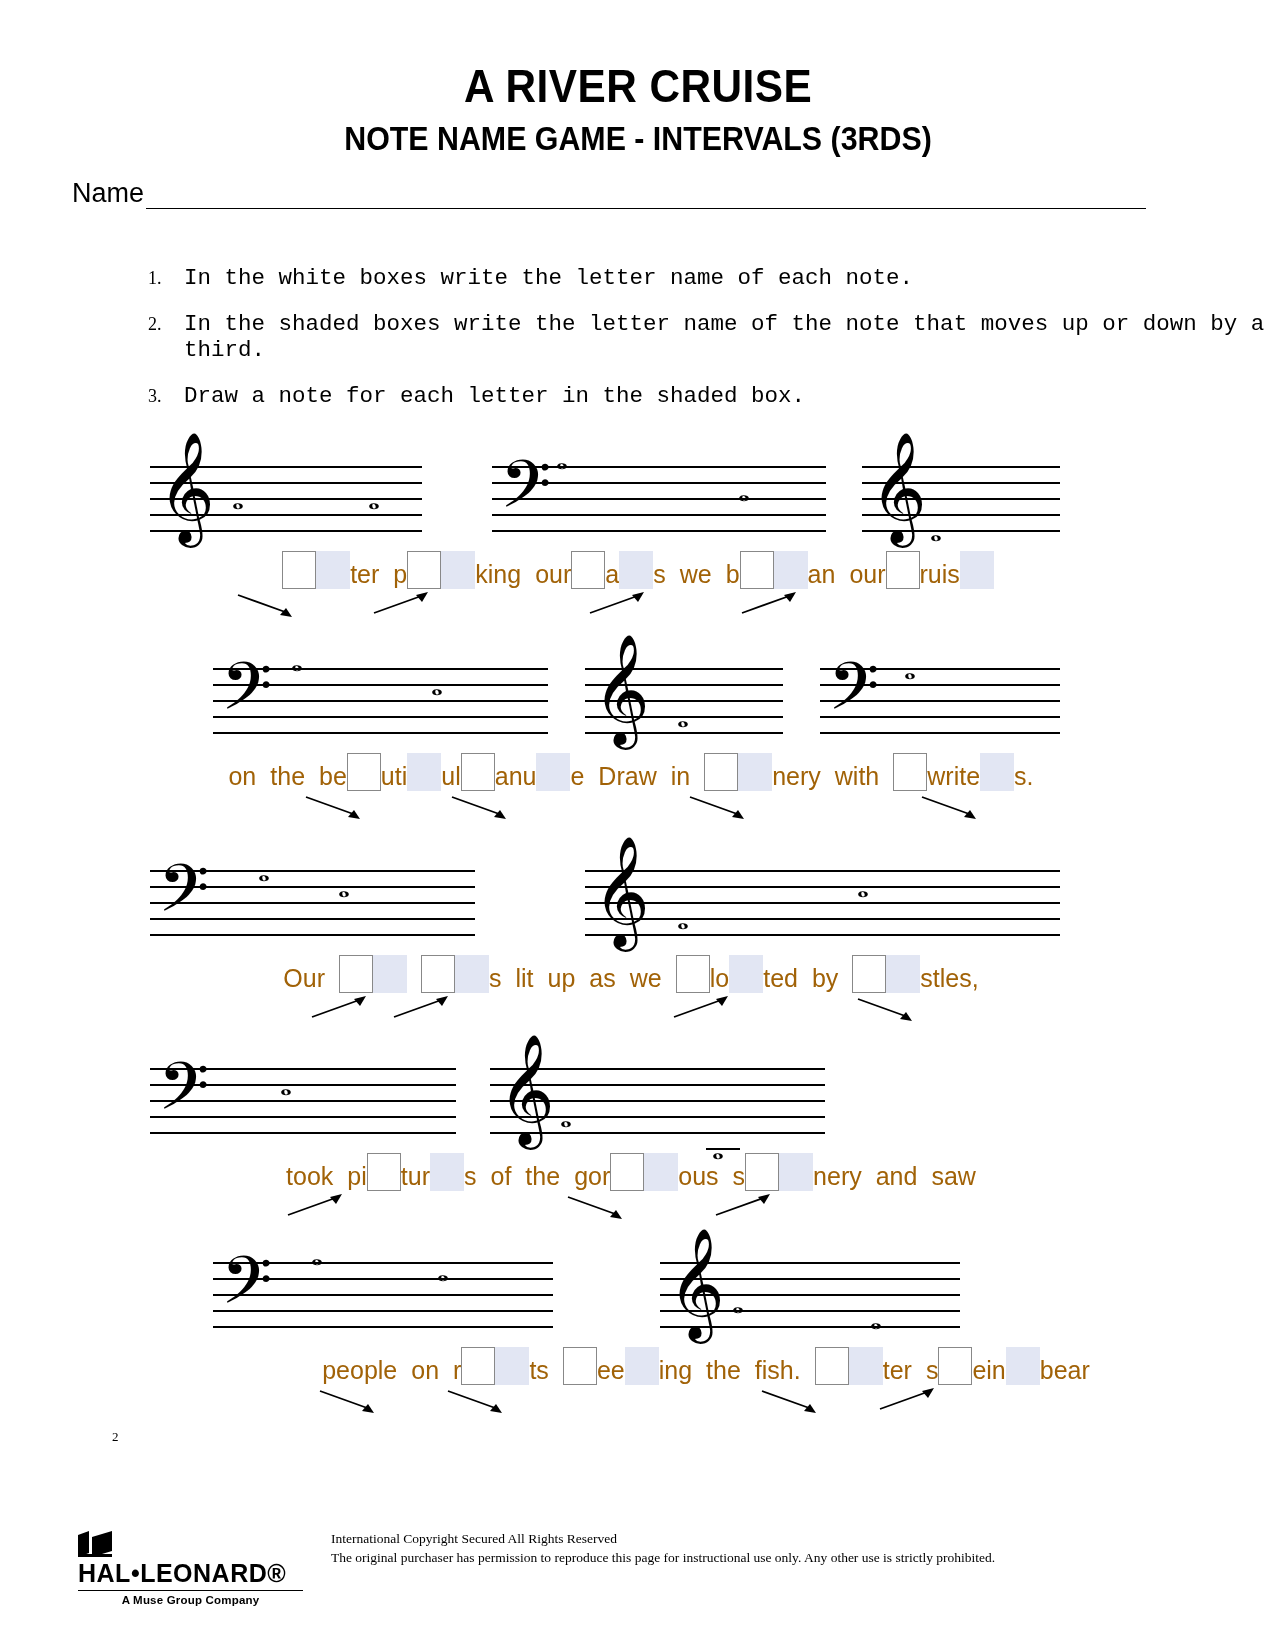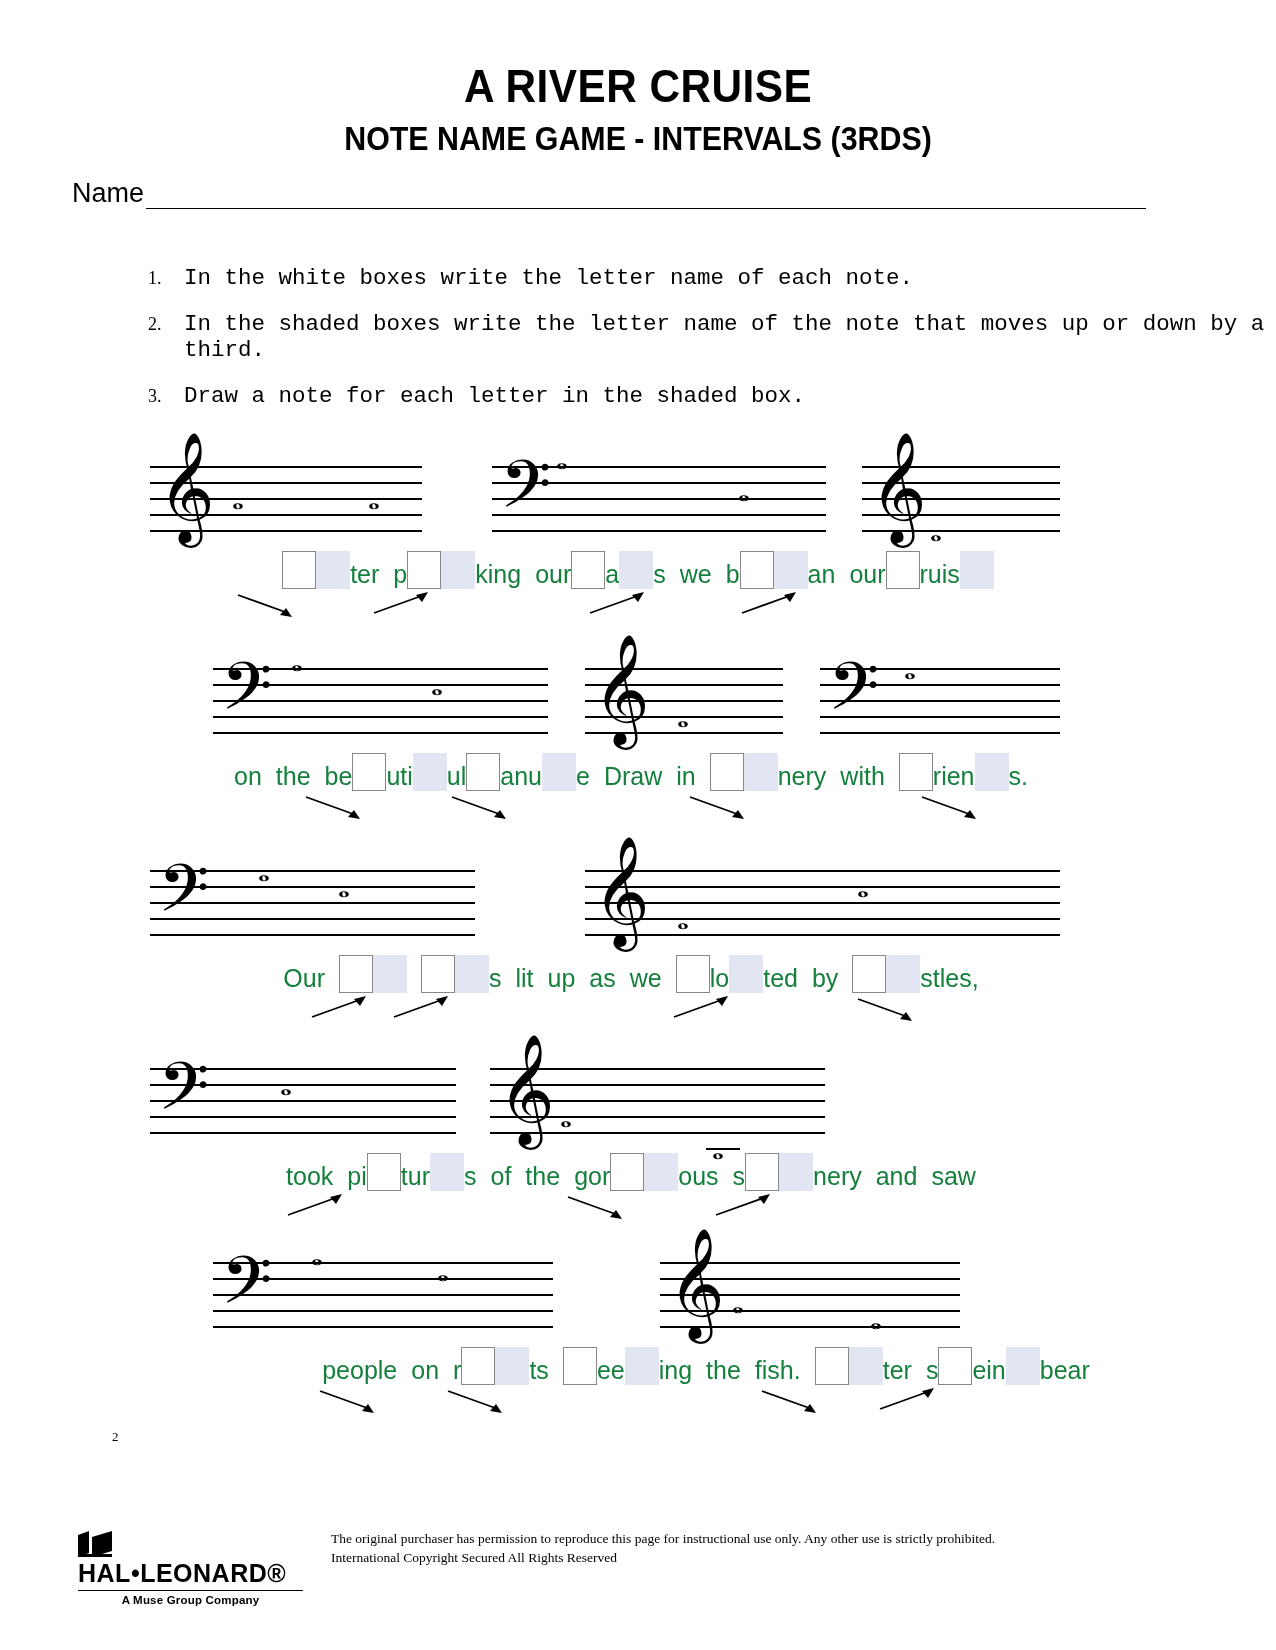--- a/index.html
+++ b/index.html
@@ -133,21 +133,21 @@
   }
 
   
   .lyric-row {
     position: relative;
     display: flex;
     align-items: flex-end;
     height: 38px;
     font-family: "Liberation Sans", sans-serif;
     font-size: 25px;
-    color: #15803d;
+    color: #a16207;
   }
   .lyr { white-space: pre; }
   .boxw {
     display: inline-block;
     width: 34px;
     height: 38px;
     border: 1.3px solid #888;
     background: #fff;
     vertical-align: bottom;
   }
@@ -378,21 +378,21 @@
         <span class="gap"></span>
         <span class="lyr">in</span>
         <span class="gap"></span>
         <span class="boxw"></span>
         <span class="boxs"></span>
         <span class="lyr">nery</span>
         <span class="gap"></span>
         <span class="lyr">with</span>
         <span class="gap"></span>
         <span class="boxw"></span>
-        <span class="lyr">rien</span>
+        <span class="lyr">write</span>
         <span class="boxs"></span>
         <span class="lyr">s.</span>
         <span class="gap"></span>
       </div>
       <div class="arrow-row">
         <div class="arrow" style="left: 304px; top: 2px;"><svg width="62" height="30" viewBox="0 0 62 30" aria-hidden="true">
             <line x1="2" y1="4" x2="52" y2="22" stroke="#000" stroke-width="1.8"></line>
             <polygon points="56,26 44,24 50,17" fill="#000"></polygon>
           </svg></div>
         <div class="arrow" style="left: 450px; top: 2px;"><svg width="62" height="30" viewBox="0 0 62 30" aria-hidden="true">
@@ -631,16 +631,16 @@
           <polygon points="0,26 0,4 11,0 11,22" fill="#000"></polygon>
           <polygon points="14,26 14,6 34,0 34,20" fill="#000"></polygon>
           <rect x="0" y="23" width="34" height="3" fill="#000"></rect>
         </svg>
       </span>
       <span class="hl-name">HAL•LEONARD®</span>
     </div>
     <div class="hl-sub">A Muse Group Company</div>
   </div>
   <div class="copyright" id="copyright">
+      <div>International Copyright Secured   All Rights Reserved</div>
       <div>The original purchaser has permission to reproduce this page for instructional use only. Any other use is strictly prohibited.</div>
-      <div>International Copyright Secured   All Rights Reserved</div>
     </div>
 </div>
 
 </body></html>

